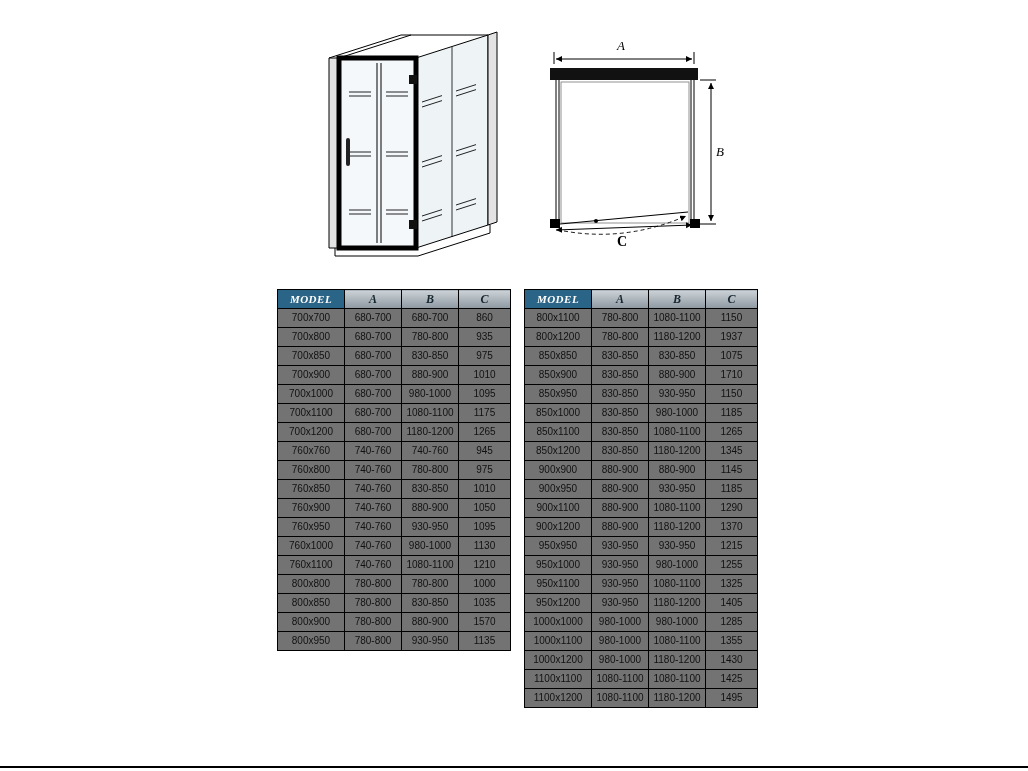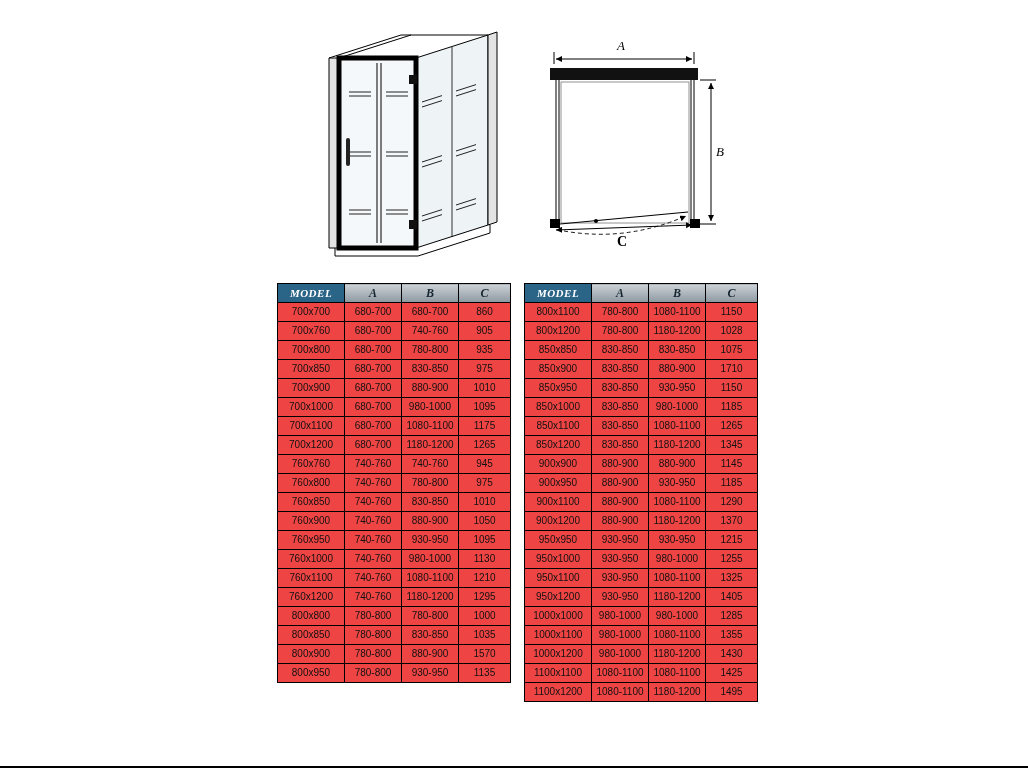--- a/index.html
+++ b/index.html
@@ -8,21 +8,21 @@
     font-family:"Liberation Sans",sans-serif;overflow:hidden;
   }
   
   .iso-svg{position:absolute;left:250px;top:20px;width:255px;height:255px;}
   .top-svg{position:absolute;left:528px;top:28px;width:200px;height:230px;}
   .dim-label{font-family:"Liberation Serif",serif;font-style:italic;font-size:13px;fill:#000;}
   .dim-label-c{font-family:"Liberation Serif",serif;font-weight:bold;font-size:14px;fill:#000;}
   
   table.spec{
     position:absolute;border-collapse:collapse;table-layout:fixed;
-    background:#ef4444;font-size:10px;color:#111;
+    background:#737373;font-size:10px;color:#111;margin-top:6px;
   }
   table.spec.left{left:277px;top:283px;width:233px;}
   table.spec.right{left:524px;top:283px;width:233px;}
   table.spec th,table.spec td{
     border:1px solid var(--table-border,#000);
     text-align:center;vertical-align:middle;
     padding:0;height:18px;line-height:18px;white-space:nowrap;overflow:hidden;
   }
   table.spec th{
     font-family:"Liberation Serif",serif;font-style:italic;font-weight:bold;
@@ -163,26 +163,20 @@
       </tr>
     </thead>
     <tbody>
         <tr>
           <td>700x700</td>
           <td>680-700</td>
           <td>680-700</td>
           <td>860</td>
         </tr>
         <tr>
-          <td>700x760</td>
-          <td>680-700</td>
-          <td>740-760</td>
-          <td>905</td>
-        </tr>
-        <tr>
           <td>700x800</td>
           <td>680-700</td>
           <td>780-800</td>
           <td>935</td>
         </tr>
         <tr>
           <td>700x850</td>
           <td>680-700</td>
           <td>830-850</td>
           <td>975</td>
@@ -245,26 +239,20 @@
           <td>760x1000</td>
           <td>740-760</td>
           <td>980-1000</td>
           <td>1130</td>
         </tr>
         <tr>
           <td>760x1100</td>
           <td>740-760</td>
           <td>1080-1100</td>
           <td>1210</td>
-        </tr>
-        <tr>
-          <td>760x1200</td>
-          <td>740-760</td>
-          <td>1180-1200</td>
-          <td>1295</td>
         </tr>
         <tr>
           <td>800x800</td>
           <td>780-800</td>
           <td>780-800</td>
           <td>1000</td>
         </tr>
         <tr>
           <td>800x850</td>
           <td>780-800</td>
@@ -305,21 +293,21 @@
         <tr>
           <td>800x1100</td>
           <td>780-800</td>
           <td>1080-1100</td>
           <td>1150</td>
         </tr>
         <tr>
           <td>800x1200</td>
           <td>780-800</td>
           <td>1180-1200</td>
-          <td>1028</td>
+          <td>1937</td>
         </tr>
         <tr>
           <td>850x850</td>
           <td>830-850</td>
           <td>830-850</td>
           <td>1075</td>
         </tr>
         <tr>
           <td>850x900</td>
           <td>830-850</td>

